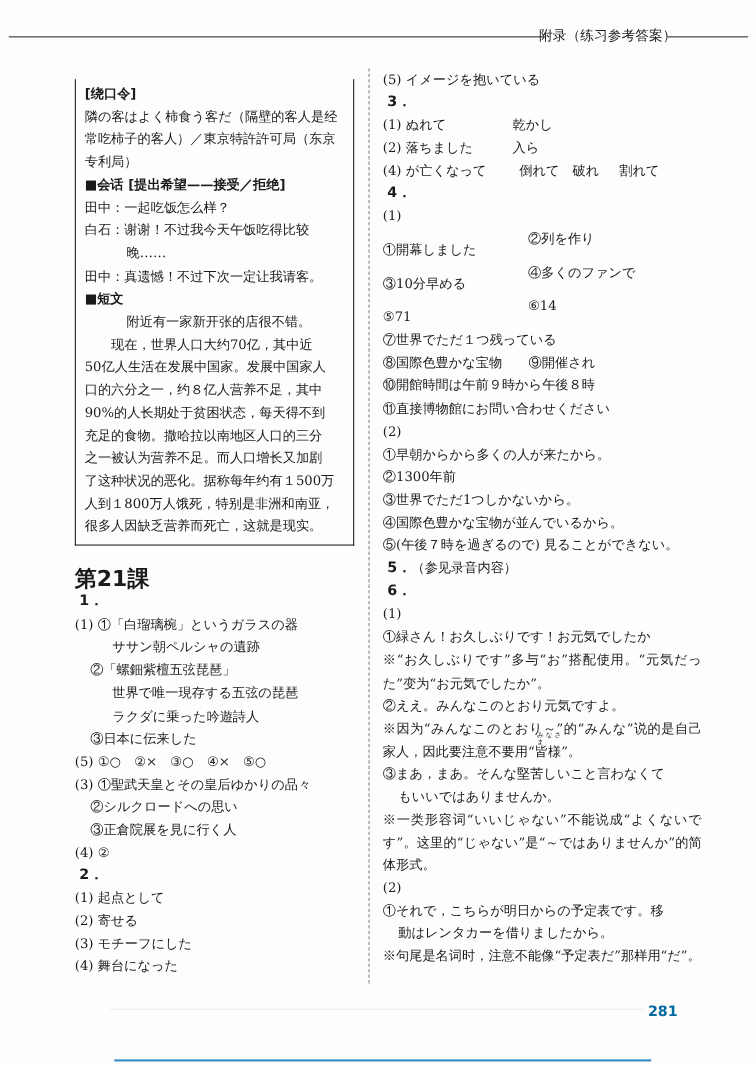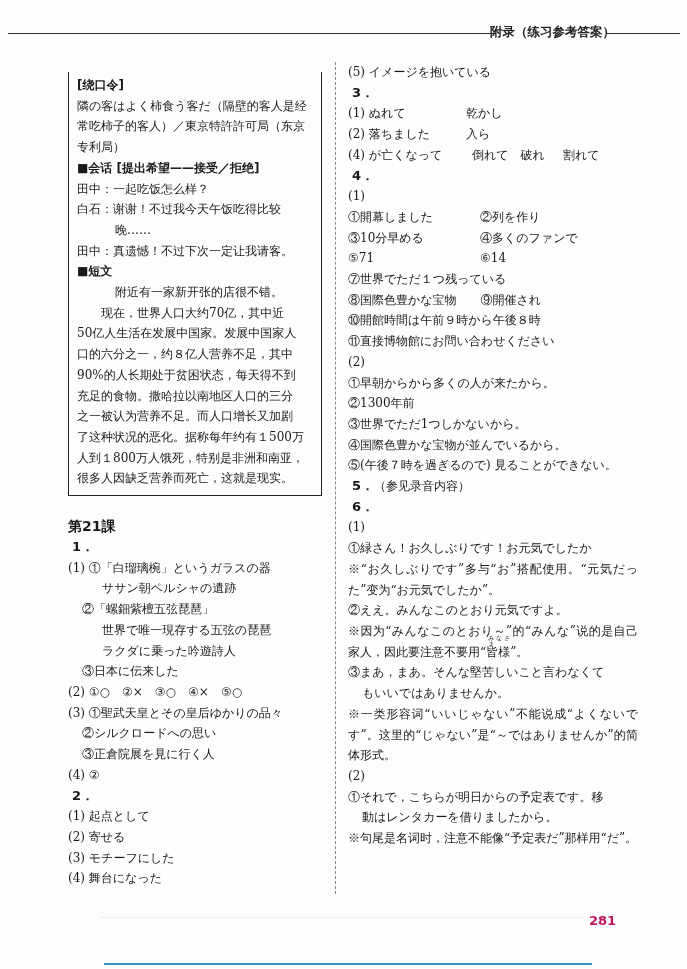--- a/index.html
+++ b/index.html
@@ -1,44 +1,44 @@
 <!DOCTYPE html>
 <html><head>
 <meta charset="utf-8">
 <style>
   html, body { margin: 0; padding: 0; }
   body {
     width: 687px; height: 969px; background: #fdfdfd; position: relative; overflow: hidden;
     font-family: "DejaVu Serif", "Liberation Serif", serif; color: #1a1a1a;
   }
   .header-rule-left { position: absolute; left: 8px; top: 33px; width: 488px; height: 1px; background: #333; }
-  .header-title { position: absolute; left: 490px; top: 24px; font-family: "DejaVu Sans", sans-serif; font-size: 12.5px; font-weight: bold; color: #222; letter-spacing: 0px; white-space: nowrap; }
+  .header-title { position: absolute; left: 490px; top: 24px; font-family: "DejaVu Sans", sans-serif; font-size: 12.5px; font-weight: normal; color: #222; letter-spacing: 0px; white-space: nowrap; }
   .header-rule-right { position: absolute; left: 607px; top: 33px; width: 73px; height: 1px; background: #333; }
 
   .divider { position: absolute; left: 335px; top: 62px; width: 0; height: 832px; border-left: 1px dashed #888; }
 
   .left-col { position: absolute; left: 68px; top: 72px; width: 258px; }
   .box { border-left: 1.5px solid #222; border-right: 1.5px solid #222; border-bottom: 1.5px solid #222; padding: 3px 6px 6px 8px; width: 238px; }
   .line { font-size: 12px; line-height: 20.7px; white-space: nowrap; }
   .bold { font-weight: bold; font-family: "DejaVu Sans", sans-serif; }
   .indent1 { padding-left: 14px; }
   .indent2 { padding-left: 34px; }
   .hang { padding-left: 38px; }
-  .lesson-title { font-family: "DejaVu Sans", sans-serif; font-weight: bold; font-size: 14px; margin-top: 19px; line-height: 22px; }
+  .lesson-title { font-family: "DejaVu Sans", sans-serif; font-weight: bold; font-size: 20px; margin-top: 19px; line-height: 22px; }
   .sec-num { font-family: "DejaVu Sans", sans-serif; font-weight: bold; font-size: 13px; line-height: 20.7px; padding-left: 4px; }
 
   .right-col { position: absolute; left: 348px; top: 62px; width: 290px; }
   .row2 { display: flex; }
-  .row2 span:first-child { width: 132px; display: inline-block; }
+  .row2 span:first-child { width: 132px; display: inline-block; margin-top: 10px; }
   .row3 { display: flex; }
   .ruby-wrap { position: relative; display: inline-block; }
   .ruby-text { position: absolute; top: -7px; left: 2px; font-size: 6px; line-height: 6px; }
   .wrap { white-space: normal; text-align: justify; }
 
-  .page-num { position: absolute; left: 589px; top: 913px; font-family: "DejaVu Sans", sans-serif; font-size: 13px; font-weight: bold; color: #be185d; }
+  .page-num { position: absolute; left: 589px; top: 913px; font-family: "DejaVu Sans", sans-serif; font-size: 13px; font-weight: bold; color: #0369a1; }
   .footer-rule-light { position: absolute; left: 100px; top: 917px; width: 485px; height: 1px; background: #eee; }
   .footer-rule { position: absolute; left: 104px; top: 963px; width: 488px; height: 2px; background: #3a8fc8; }
 </style>
 </head>
 <body>
 
 <div class="header-rule-left"></div>
 <div class="header-title">附录（练习参考答案）</div>
 <div class="header-rule-right"></div>
 
@@ -69,21 +69,21 @@
   </div>
 
   <div class="lesson-title">第21課</div>
   <div class="sec-num">1．</div>
   <div class="line"><span>(1)</span> <span>①「白瑠璃椀」というガラスの器</span></div>
   <div class="line indent2">ササン朝ペルシャの遺跡</div>
   <div class="line indent1">②「螺鈿紫檀五弦琵琶」</div>
   <div class="line indent2">世界で唯一現存する五弦の琵琶</div>
   <div class="line indent2">ラクダに乗った吟遊詩人</div>
   <div class="line indent1">③日本に伝来した</div>
-  <div class="line">(2) ①○　②×　③○　④×　⑤○</div>
+  <div class="line">(5) ①○　②×　③○　④×　⑤○</div>
   <div class="line"><span>(3)</span> <span>①聖武天皇とその皇后ゆかりの品々</span></div>
   <div class="line indent1">②シルクロードへの思い</div>
   <div class="line indent1">③正倉院展を見に行く人</div>
   <div class="line">(4) ②</div>
   <div class="sec-num">2．</div>
   <div class="line">(1) 起点として</div>
   <div class="line">(2) 寄せる</div>
   <div class="line">(3) モチーフにした</div>
   <div class="line">(4) 舞台になった</div>
 </div>

